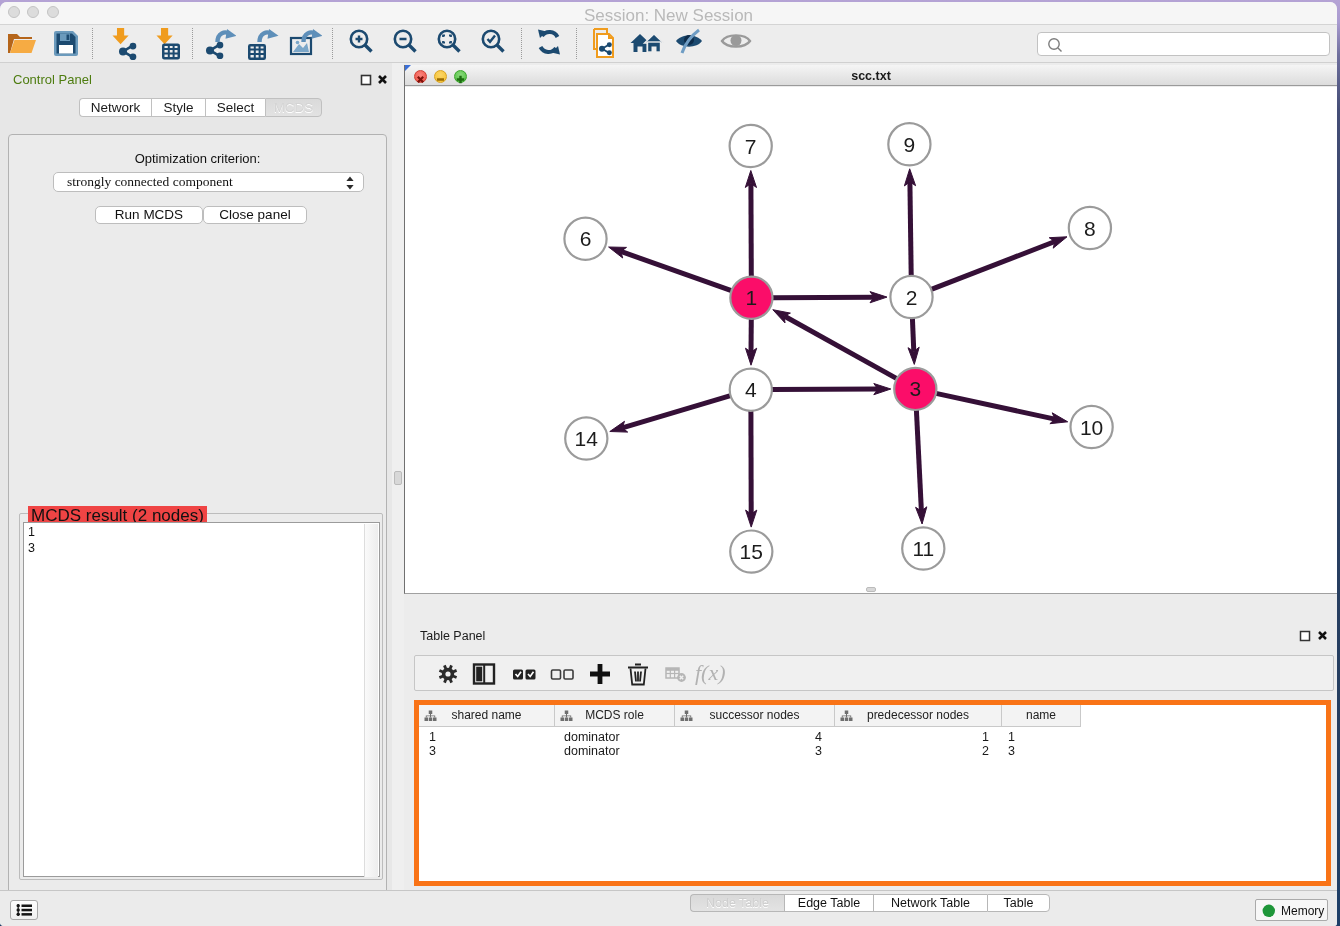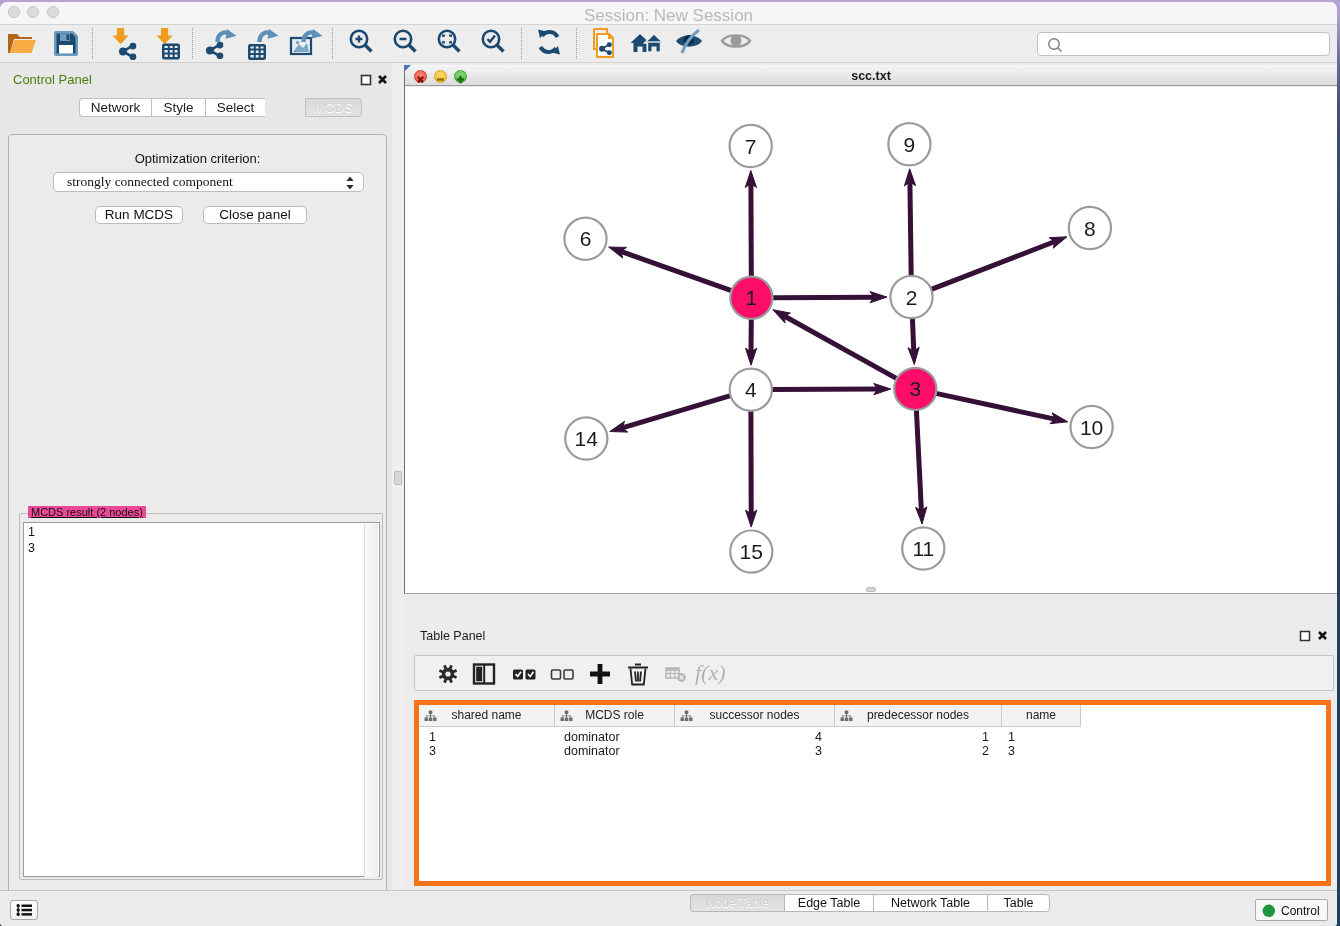--- a/index.html
+++ b/index.html
@@ -15,26 +15,26 @@
 .ticon { position:absolute; top:1px; }
 #searchbox { position:absolute; left:1037px; top:30px; width:293px; height:24px; background:#fff; border:1px solid #c2c2c2; border-radius:4px; }
 
 #cpanel { position:absolute; left:0; top:61px; width:392px; height:827px; background:#e7e7e7; }
 #cphead { position:absolute; left:13px; top:9px; font-size:13px; color:#4d7c0f; }
 #tabpane { position:absolute; left:8px; top:59px; width:379px; height:762px; background:#ebebeb; border:1px solid #b2b2b2; border-radius:4px;margin-top:12px; }
 .tabs { position:absolute; left:79px; top:35px; height:19px; display:flex; font-size:13.5px; z-index:5; }
 .tab { border:1px solid #c0c0c0; border-right:none; background:#fff; color:#1b1b1b; text-align:center; line-height:18px; height:19px; }
 .tab.first { border-radius:4px 0 0 4px; }
 .tab.last { border-radius:0 4px 4px 0; border-right:1px solid #c0c0c0; }
-.tab.sel { background:linear-gradient(#dadada,#e2e2e2); color:#d4d4d4; text-shadow:0 1px 0 #fff;margin-left:40px; }
+.tab.sel { background:linear-gradient(#dadada,#e2e2e2); color:#d4d4d4; text-shadow:0 1px 0 #fff; }
 #optlabel { position:absolute; left:0; top:16px; width:100%; text-align:center; font-size:13px; color:#111; }
 #selbox { position:absolute; left:44px; top:37px; width:311px; height:20px; background:#fff; border:1px solid #bdbdbd; border-radius:5px; font-size:13.5px; color:#111; line-height:18px; padding-left:13px;font-family:Liberation Serif, serif; }
 .btn { position:absolute; top:71px; height:18px; background:#fff; border:1px solid #bdbdbd; border-radius:5px; font-size:13.5px; color:#111; text-align:center; line-height:16px; }
 #fieldset { position:absolute; left:10px; top:378px; width:364px; height:367px; border:1px solid #bcbcbc; border-radius:2px; }
-#legend { position:absolute; left:8px; top:-8px; background:#ec4899; padding:0 3px; font-size:11px; color:#111;text-decoration:underline; }
+#legend { position:absolute; left:8px; top:-8px; background:#ef4444; padding:0 3px; font-size:17px; color:#111; }
 #listbox { position:absolute; left:3px; top:8px; width:357px; height:355px; background:#fff; border:1px solid #9b9b9b; font-size:12.5px; color:#111; }
 #listsb { position:absolute; right:1px; top:1px; width:14px; height:353px; background:linear-gradient(90deg,#fafafa,#ededed); border-left:1px solid #ddd; }
 
 #divider { position:absolute; left:392px; top:61px; width:12px; height:827px; background:#efefef; }
 #grab1 { position:absolute; left:2px; top:408px; width:8px; height:14px; background:#d8d8d8; border:1px solid #bbb; border-radius:2px; }
 
 #netframe { position:absolute; left:404px; top:63px; width:933px; height:529px; border-left:1px solid #707070; border-bottom:1px solid #a0a0a0; }
 #nettitle { position:absolute; left:0; top:0; width:100%; height:21px; background:linear-gradient(#f5f5f5,#dcdcdc); border-bottom:1px solid #9a9a9a; }
 .mdot { position:absolute; top:4.5px; width:13px; height:13px; border-radius:50%; }
 #netname { position:absolute; top:4px; left:0; width:100%; text-align:center; font-size:12.5px; font-weight:bold; color:#1a1a1a; }
@@ -227,21 +227,21 @@
       <path d="M19 2 L26 9 M26 2 L19 9" stroke="#111" stroke-width="2.6"></path>
     </svg>
     <div id="tabpane">
       <div id="optlabel">Optimization criterion:</div>
       <div id="selbox">strongly connected component
         <svg width="10" height="14" style="position:absolute;right:8px;top:3px;" viewBox="0 0 10 14">
             <path d="M5 0.5 L8.6 5 H1.4 Z" fill="#2b2b2b"></path>
             <path d="M5 13.5 L8.6 9 H1.4 Z" fill="#2b2b2b"></path>
           </svg>
       </div>
-      <div class="btn" style="left:86px;width:88px;">Run MCDS</div>
+      <div class="btn" style="left:86px;width:108px;">Run MCDS</div>
       <div class="btn" style="left:194px;width:104px;">Close panel</div>
       <div id="fieldset">
         <div id="legend">MCDS result (2 nodes)</div>
         <div id="listbox">
             <div style="padding:2px 0 0 4px;line-height:15.5px;">1<br>3</div>
           <div id="listsb"></div>
         </div>
       </div>
     </div>
     <div class="tabs">
@@ -473,16 +473,16 @@
             <rect x="10.5" y="3.5" width="10.5" height="2.5"></rect>
             <rect x="10.5" y="7.8" width="10.5" height="2.5"></rect>
             <rect x="10.5" y="12.1" width="10.5" height="2.5"></rect>
           </g>
         </svg>
     </div>
     <div id="membtn">
       <svg width="14" height="14" style="position:absolute;left:6px;top:4px;">
           <circle cx="6.8" cy="6.8" r="6.2" fill="#1e9639"></circle>
         </svg>
-      <span style="position:absolute;left:25px;top:4px;">Control</span>
+      <span style="position:absolute;left:25px;top:4px;">Memory</span>
     </div>
   </div>
 </div>
 
 </body></html>

